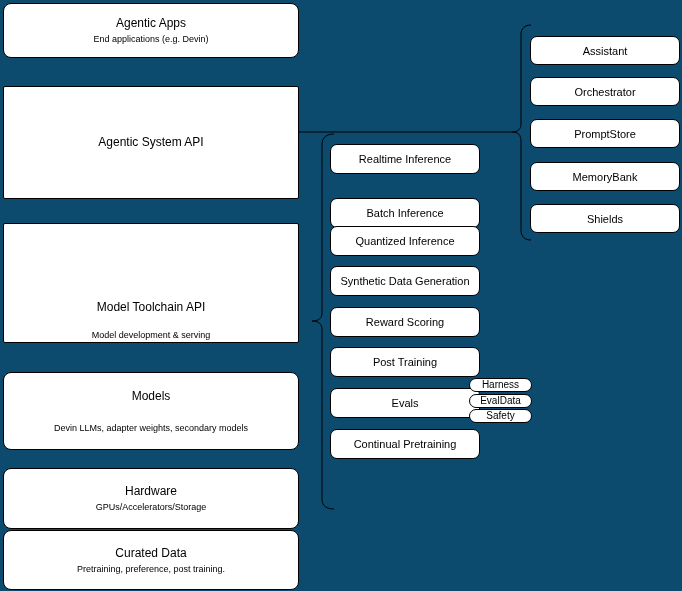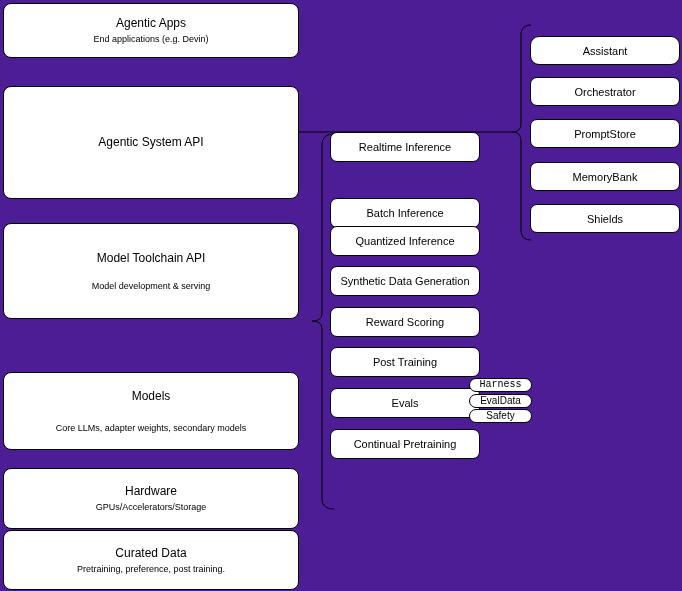--- a/index.html
+++ b/index.html
@@ -6,21 +6,21 @@
     margin: 0;
     padding: 0;
     background: #ffffff;
     font-family: "Liberation Sans", sans-serif;
     color: #000000;
   }
   .canvas {
     position: relative;
     width: 682px;
     height: 591px;
-    background: #4c1d95;
+    background: #0c4a6e;
     overflow: hidden;
   }
   .connectors {
     position: absolute;
     left: 0;
     top: 0;
     width: 682px;
     height: 591px;
     pointer-events: none;
   }
@@ -79,21 +79,21 @@
     border-radius: 7px;
     font-size: 10px;
     line-height: 12px;
     display: flex;
     align-items: center;
     justify-content: center;
     text-align: center;
     z-index: 3;
   }
   .r-sm { border-radius: 8px; }
-  .r-lg { border-radius: 8px; gap: 16px; }
+  .r-lg { border-radius: 2px; gap: 16px; }
 </style>
 </head>
 <body>
 
 <div class="canvas">
 
   <svg class="connectors" viewBox="0 0 682 591" xmlns="http://www.w3.org/2000/svg">
 
     <line x1="299" y1="132" x2="512" y2="132" stroke="#000000" stroke-width="1"></line>
 
@@ -104,52 +104,52 @@
 
   <div class="node stack-node r-sm" style="top:3px;height:55px;">
     <div class="title">Agentic Apps</div>
     <div class="subtitle">End applications (e.g. Devin)</div>
   </div>
 
   <div class="node stack-node r-lg" style="top:86px;height:113px;">
     <div class="title">Agentic System API</div>
   </div>
 
-  <div class="node stack-node r-lg" style="top:223px;height:96px;">
+  <div class="node stack-node r-lg" style="top:223px;height:120px;justify-content:flex-end;">
     <div class="title">Model Toolchain API</div>
     <div class="subtitle">Model development &amp; serving</div>
   </div>
 
   <div class="node stack-node r-sm" style="top:372px;height:78px;gap:20px;">
     <div class="title">Models</div>
-    <div class="subtitle">Core LLMs, adapter weights, secondary models</div>
+    <div class="subtitle">Devin LLMs, adapter weights, secondary models</div>
   </div>
 
   <div class="node stack-node r-sm" style="top:468px;height:61px;">
     <div class="title">Hardware</div>
     <div class="subtitle">GPUs/Accelerators/Storage</div>
   </div>
 
   <div class="node stack-node r-sm" style="top:530px;height:60px;">
     <div class="title">Curated Data</div>
     <div class="subtitle">Pretraining, preference, post training.</div>
   </div>
 
-  <div class="node toolchain-node" style="top:132px;">Realtime Inference</div>
+  <div class="node toolchain-node" style="top:144px;">Realtime Inference</div>
   <div class="node toolchain-node" style="top:186px;margin-top:12px;">Batch Inference</div>
   <div class="node toolchain-node" style="top:226px;">Quantized Inference</div>
   <div class="node toolchain-node" style="top:266px;">Synthetic Data Generation</div>
   <div class="node toolchain-node" style="top:307px;">Reward Scoring</div>
   <div class="node toolchain-node" style="top:347px;">Post Training</div>
   <div class="node toolchain-node" style="top:388px;">Evals</div>
   <div class="node toolchain-node" style="top:429px;">Continual Pretraining</div>
 
-  <div class="badge" style="top:378px;font-family:Liberation Mono, monospace;">Harness</div>
+  <div class="badge" style="top:378px;">Harness</div>
   <div class="badge" style="top:394px;">EvalData</div>
   <div class="badge" style="top:409px;">Safety</div>
 
-  <div class="node system-node" style="top:36px;border-radius:9px;">Assistant</div>
+  <div class="node system-node" style="top:36px;">Assistant</div>
   <div class="node system-node" style="top:77px;">Orchestrator</div>
   <div class="node system-node" style="top:119px;">PromptStore</div>
   <div class="node system-node" style="top:162px;">MemoryBank</div>
   <div class="node system-node" style="top:204px;">Shields</div>
 
 </div>
 
 </body></html>

